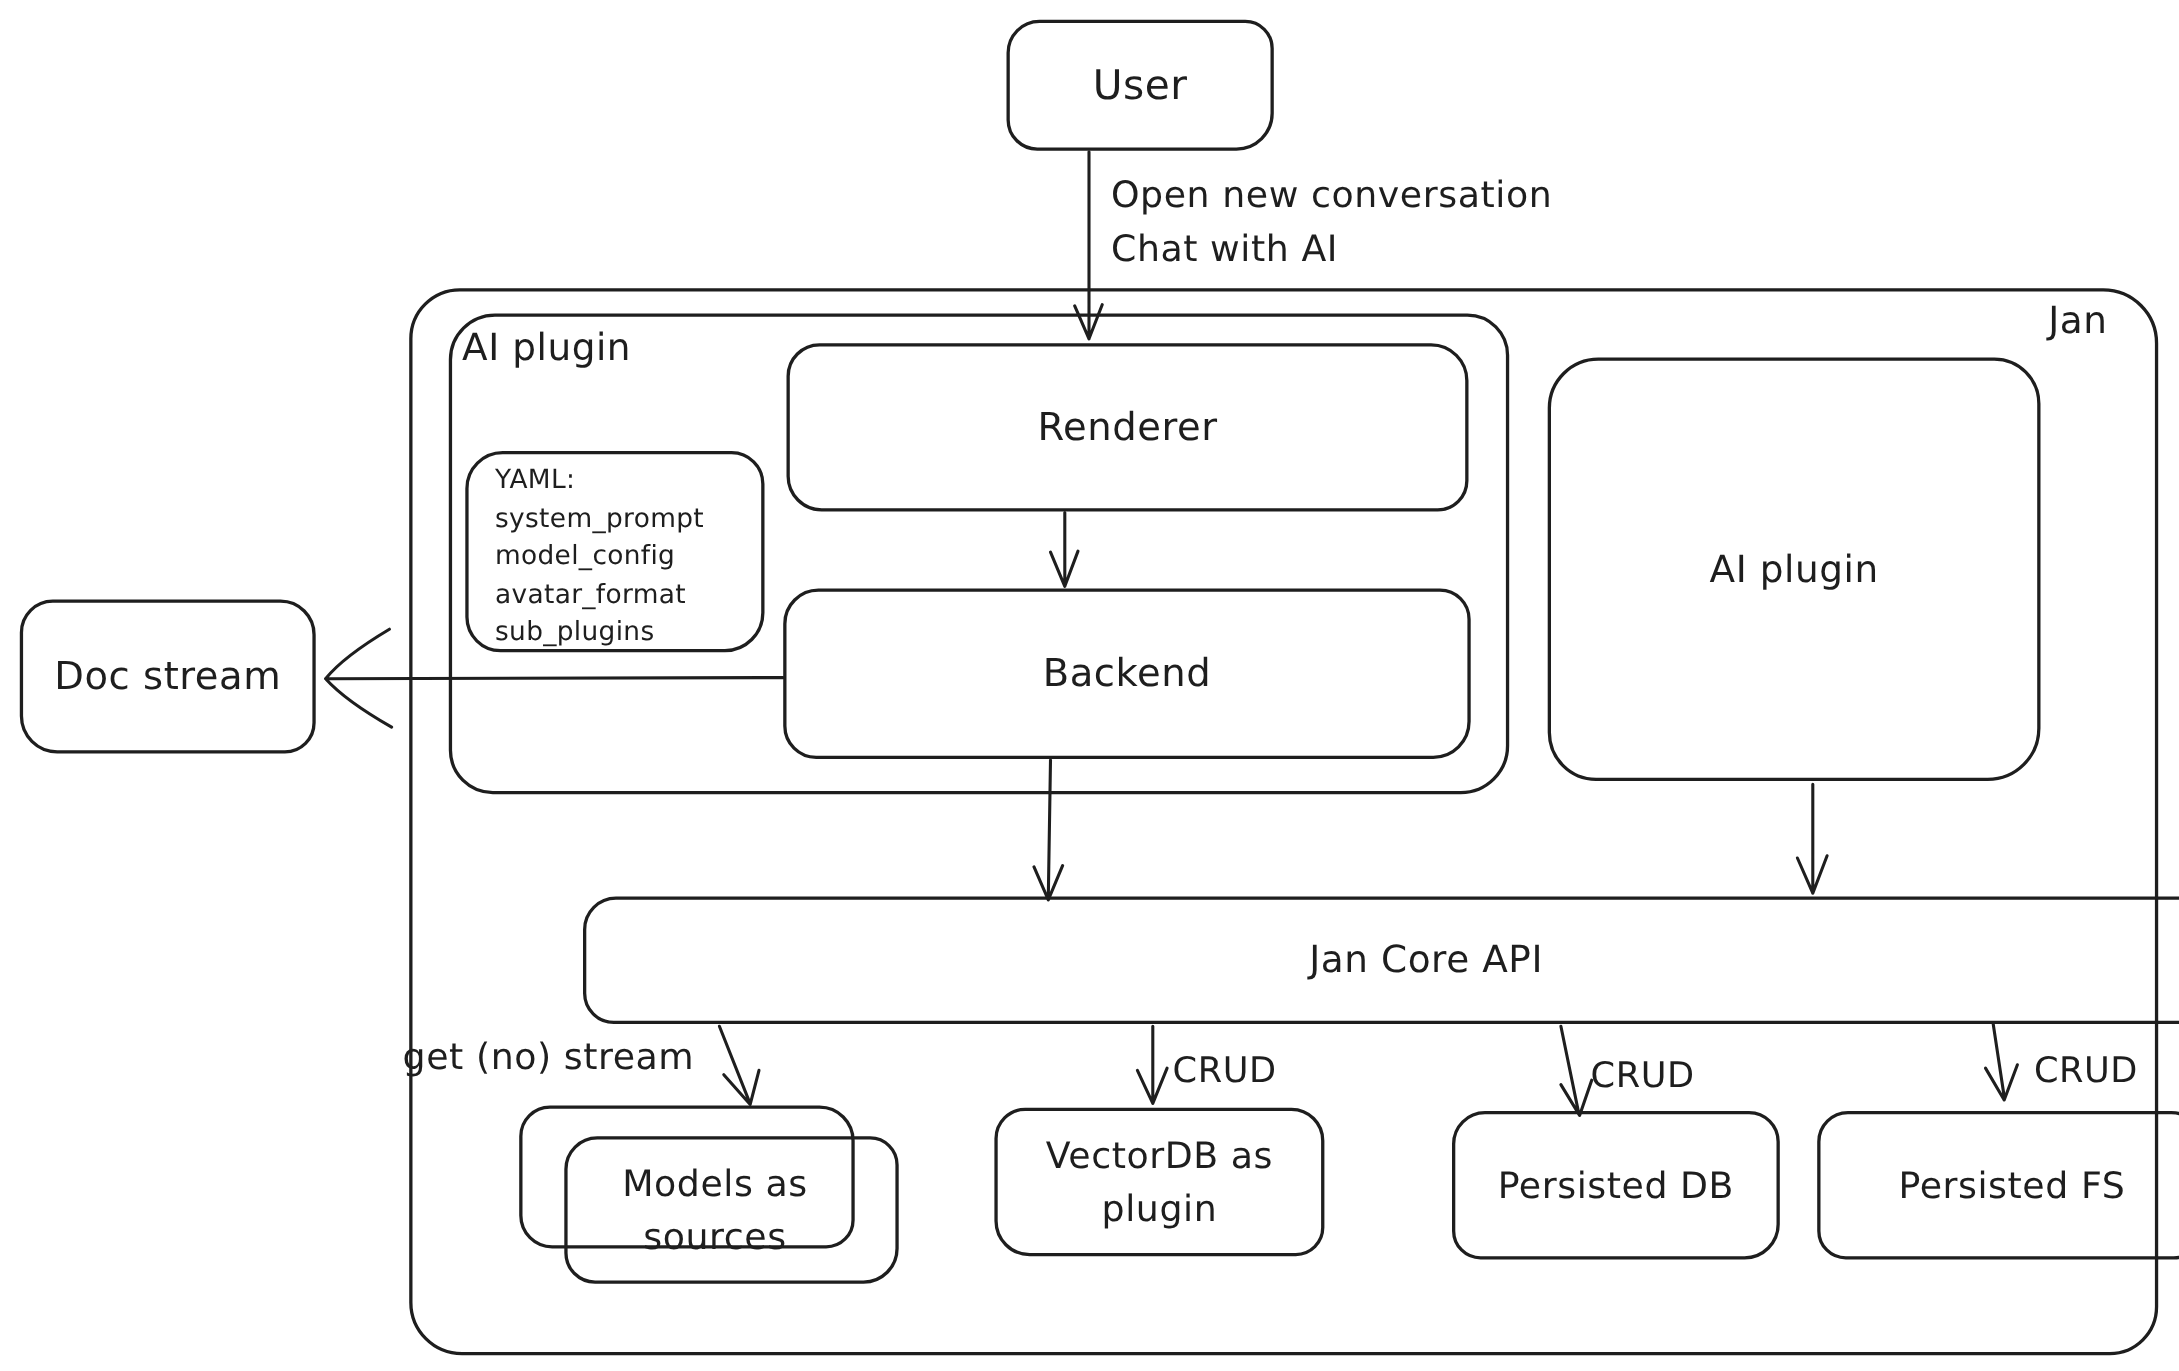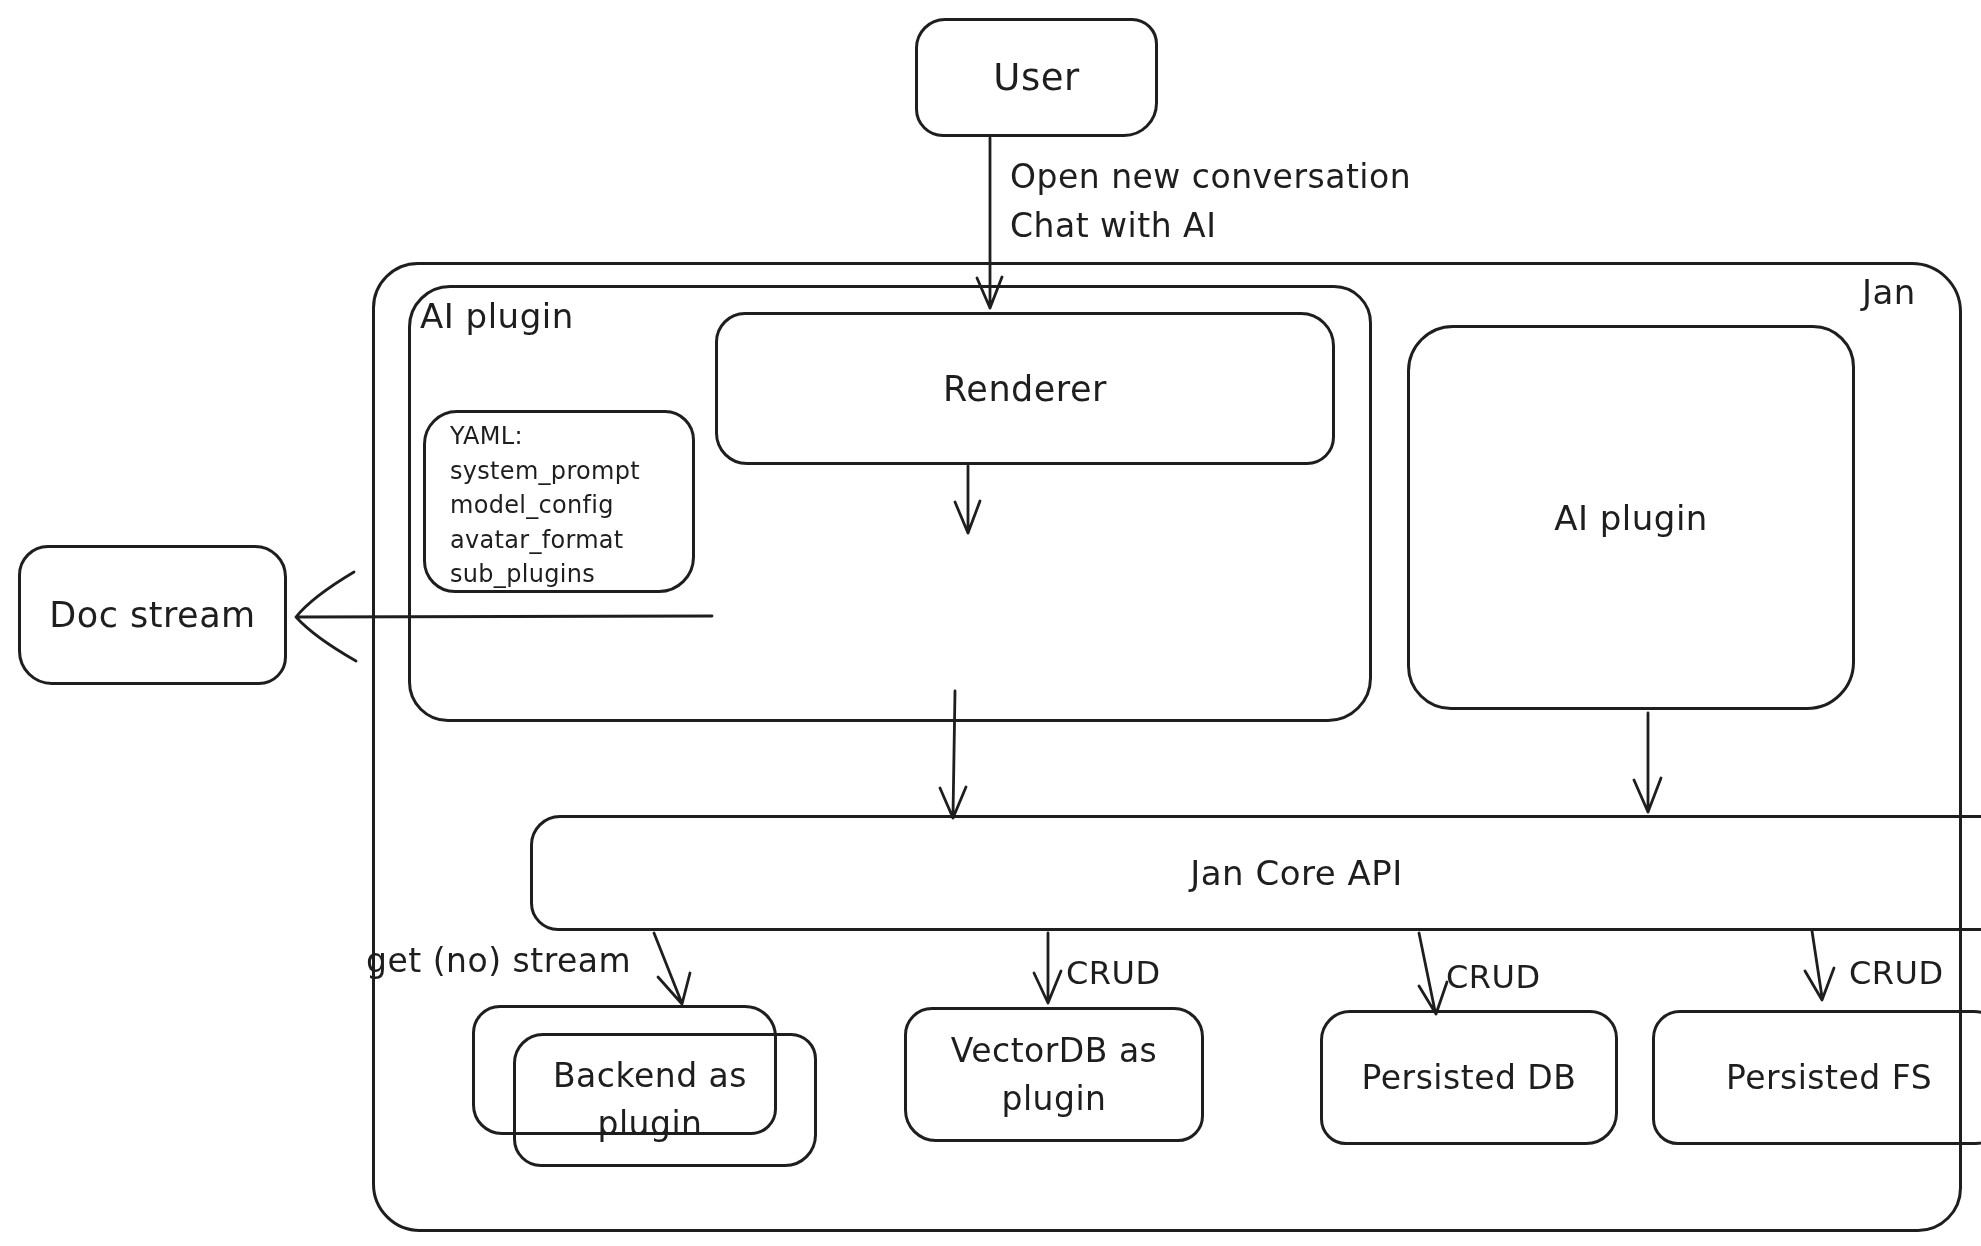--- a/index.html
+++ b/index.html
@@ -143,36 +143,39 @@
     <span>system_prompt</span>
     <span>model_config</span>
     <span>avatar_format</span>
     <span>sub_plugins</span>
   </div>
 
   <div class="sketch renderer-box">
     <span class="node-label fs-node">Renderer</span>
   </div>
 
+  <div class="sketch backend-box">
+    <span class="node-label fs-node">Backend</span>
+  </div>
 
   <div class="sketch doc-box">
     <span class="node-label fs-node">Doc stream</span>
   </div>
 
   <div class="sketch apr-box">
     <span class="node-label fs-big">AI plugin</span>
   </div>
 
   <div class="sketch jca-box">
     <span class="node-label fs-big">Jan Core API</span>
   </div>
 
   <div class="sketch models-outer"></div>
   <div class="sketch models-inner"></div>
-  <div class="models-label" style="white-space: normal;">Backend as plugin</div>
+  <div class="models-label" style="white-space: normal;">Models as sources</div>
 
   <div class="sketch vectordb-box"></div>
   <div class="vectordb-label" style="white-space: normal;">VectorDB as plugin</div>
 
   <div class="sketch pdb-box">
     <span class="node-label">Persisted DB</span>
   </div>
 
   <div class="sketch pfs-box">
     <span class="node-label">Persisted FS</span>

